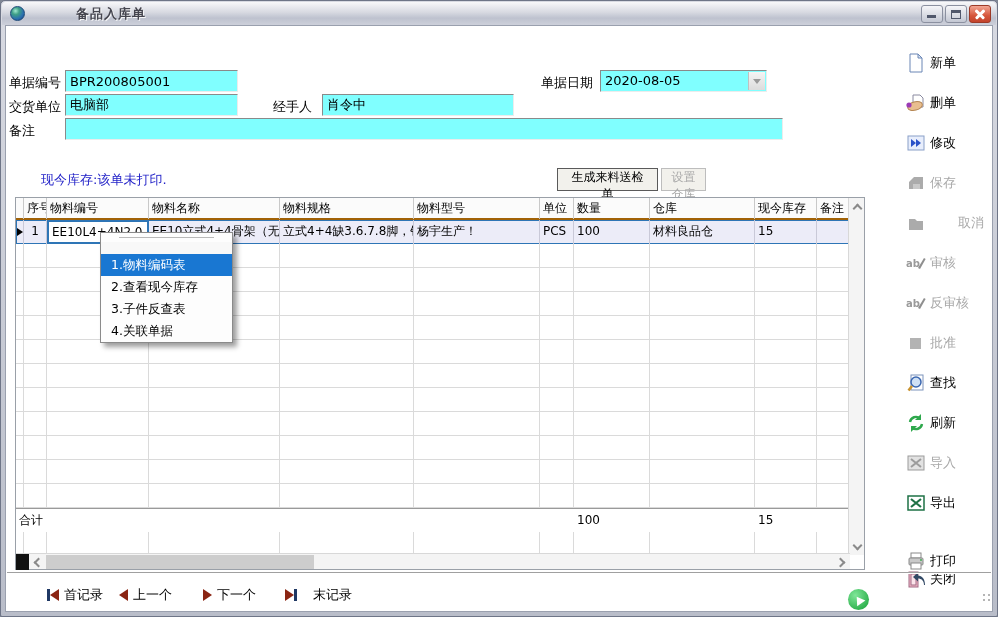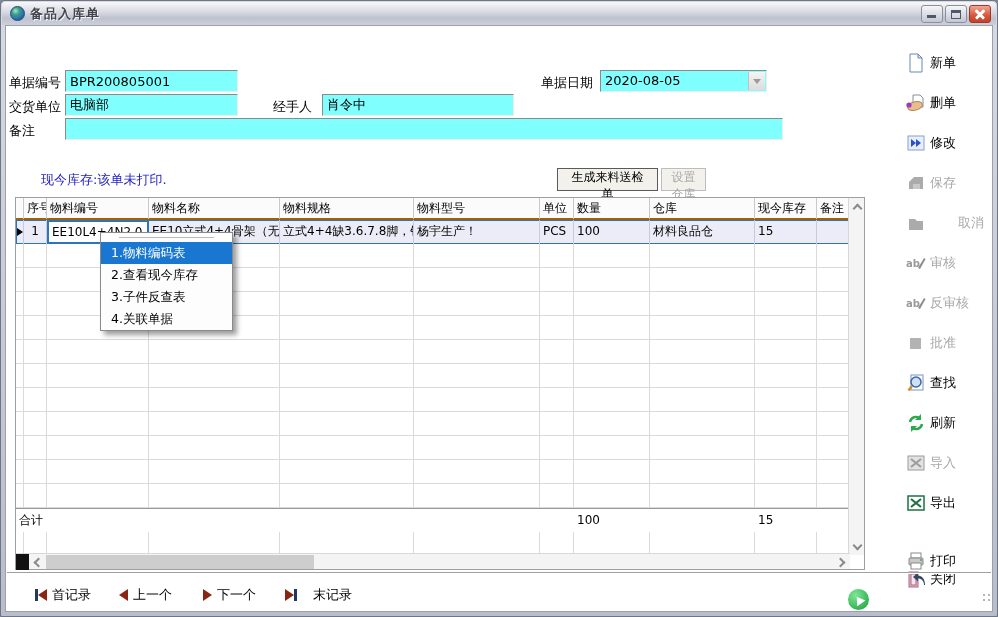--- a/index.html
+++ b/index.html
@@ -11,21 +11,21 @@
     border-radius:5px 5px 2px 2px; overflow:hidden; }
 
   
   .titlebar { position:absolute; left:1px; top:1px; right:1px; height:23px;
     background:linear-gradient(#f8f8fa 0%, #d7d9e1 45%, #bec2cf 70%, #cdd0da 100%);
     border-radius:4px 4px 0 0; display:flex; align-items:center; padding:0 5px; }
   .app-icon { width:15px; height:15px; border-radius:50%; margin:0 5px 0 3px;
     background:radial-gradient(circle at 35% 30%, #9fe8d0 0%, #3f9f86 30%, #2a6fb0 65%, #153f72 100%);
     border:1px solid #1d4a7a; flex:0 0 auto; }
   .title-text { font-size:13px; font-weight:bold; color:#45454f;
-    text-shadow:1px 1px 0 rgba(255,255,255,.85); letter-spacing:1px; }
+    text-shadow:1px 1px 0 rgba(255,255,255,.85); letter-spacing:1px;margin-left:46px; }
   .winbtns { margin-left:auto; display:flex; gap:2px; }
   .winbtn { width:22px; height:18px; border-radius:3px; border:1px solid #8b90a0;
     background:linear-gradient(#f6f6f9,#c3c7d3); position:relative; cursor:default; }
   .winbtn.close { background:linear-gradient(#f2a694,#d6563c 60%,#c2432c);
     border-color:#9c3a28; }
   .glyph-min { position:absolute; left:5px; bottom:4px; width:9px; height:3px; background:#50576b; }
   .glyph-max { position:absolute; left:5px; top:4px; width:10px; height:9px;
     border:1px solid #50576b; border-top:3px solid #50576b; background:transparent; }
   .glyph-x { position:absolute; inset:0; }
   .glyph-x::before,.glyph-x::after { content:""; position:absolute; left:4px; top:7px;
@@ -106,21 +106,21 @@
 
   
   .ctx-menu { position:absolute; left:99px; top:231px; width:133px;
     background:#f8f8f8; border:1px solid #8a8a8a;
     box-shadow:4px 4px 5px rgba(0,0,0,.38); z-index:50; }
   .ctx-sep { height:9px; background:#fdfdfd; position:relative; }
   .ctx-sep::after { content:""; position:absolute; left:18px; right:18px; top:4px;
     height:1px; background:#b9b9b9; }
   .ctx-item { height:22px; line-height:22px; padding-left:10px; font-size:12.5px;
     color:#000; white-space:nowrap; background:#fdfdfd; }
-  .ctx-item.selected { background:#1977d2; color:#fff; }
+  .ctx-item.selected { background:#1977d2; color:#fff;margin-top:12px; }
 
   
   .side-item { position:absolute; left:905px; width:86px; height:24px;
     display:flex; align-items:center; gap:4px; cursor:default; }
   .side-item .icon { width:20px; height:20px; flex:0 0 auto; }
   .side-label { font-size:13px; color:#000; white-space:nowrap; }
   .side-item.disabled .side-label { color:#a8a8a8; }
 
   
   .bottom-sep { position:absolute; left:6px; right:6px; top:571px; height:2px;
@@ -377,21 +377,21 @@
     <svg class="icon" viewBox="0 0 20 20">
         <rect x="3" y="3" width="9" height="15" fill="#f4b8c8" stroke="#a06a84"></rect>
         <rect x="5" y="5" width="5" height="11" fill="#fbe3ea" stroke="#a06a84"></rect>
         <path d="M18 16c0-4.5-3-6.5-6-6.5v3l-5-4.5 5-4.5v3c4 0 7 3.5 7 9.5z" fill="#334a66"></path>
       </svg>
     <span class="side-label">关闭</span>
   </div>
 
   <div class="bottom-sep"></div>
 
-  <div class="nav-item" style="left:8px;padding-left:26px;">
+  <div class="nav-item" style="left:20px;padding-left:26px;">
     <span style="display:flex; align-items:center;">
         <span class="nav-bar"></span>
         <span class="tri-l"></span>
       </span>
     <span class="nav-label">首记录</span>
   </div>
   <div class="nav-item" style="left:118px;">
     <span style="display:flex; align-items:center;">
         <span class="tri-l"></span>
       </span>

